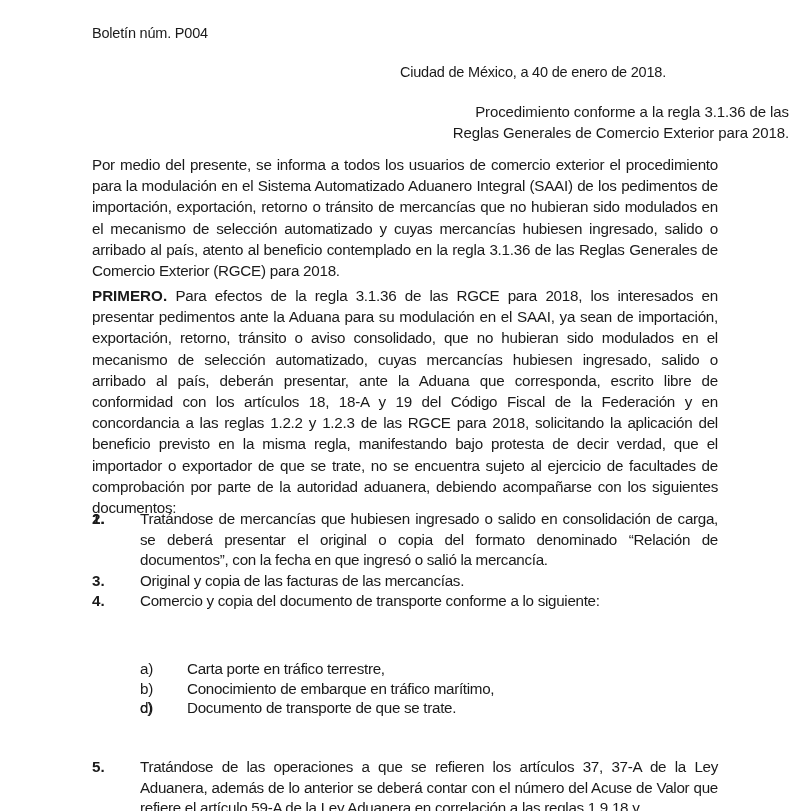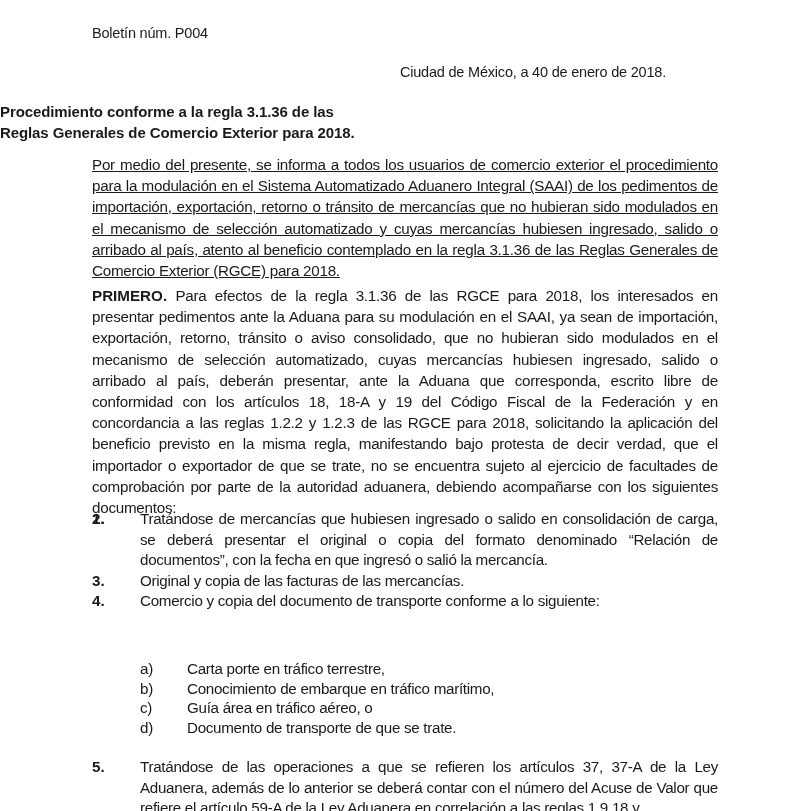--- a/index.html
+++ b/index.html
@@ -33,35 +33,35 @@
       right: 123px;
       top: 51px;
       font-size: 14.5px;
       letter-spacing: -0.2px;
     }
     .title {
       position: absolute;
       left: 0;
       width: 789px;
       top: 88px;
-      text-align: left;
-      font-weight: bold;
+      text-align: right;
+      font-weight: normal;
       font-size: 15px;
       line-height: 21px;
       letter-spacing: -0.1px;
     }
     .para {
       position: absolute;
       left: 92px;
       width: 626px;
       text-align: justify;
       line-height: 21.2px;
       letter-spacing: -0.25px;
     }
-    .para1 { top: 141px; text-decoration: underline; }
+    .para1 { top: 141px; }
     .para2 { top: 272px; }
     .para2 .lead {
       font-weight: bold;
       letter-spacing: 0;
       margin-top: 36px;
     }
     .list {
       position: absolute;
       left: 92px;
       width: 626px;
@@ -145,21 +145,20 @@
     <li>
       <span class="letter">a)</span>
       <span>Carta porte en tráfico terrestre,</span>
     </li>
     <li>
       <span class="letter">b)</span>
       <span>Conocimiento de embarque en tráfico marítimo,</span>
     </li>
     <li>
       <span class="letter">c)</span>
-      <span>Guía área en tráfico aéreo, o</span>
     </li>
     <li>
       <span class="letter">d)</span>
       <span>Documento de transporte de que se trate.</span>
     </li>
   </ul>
 
   <ol class="list list2">
     <li>
       <span class="num">5.</span>

